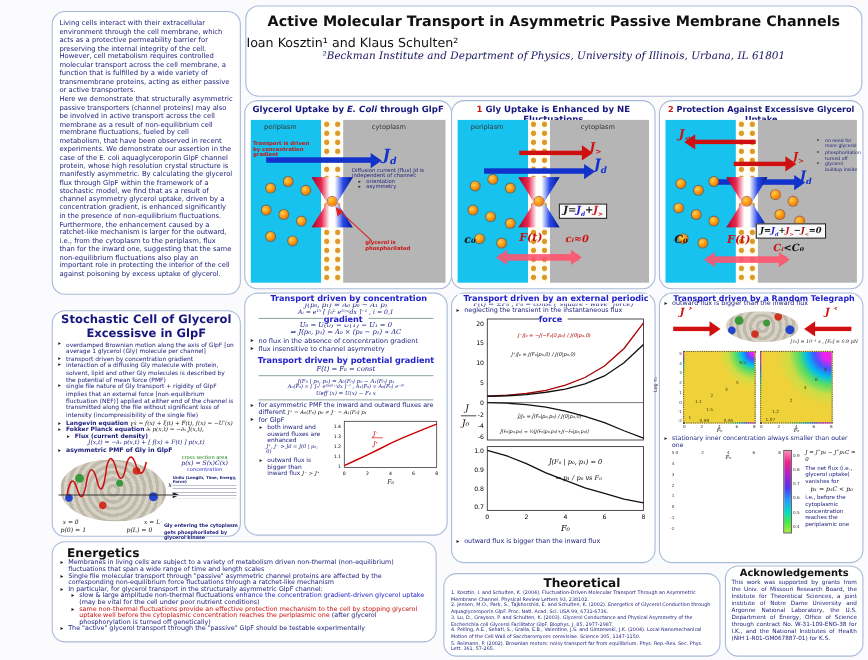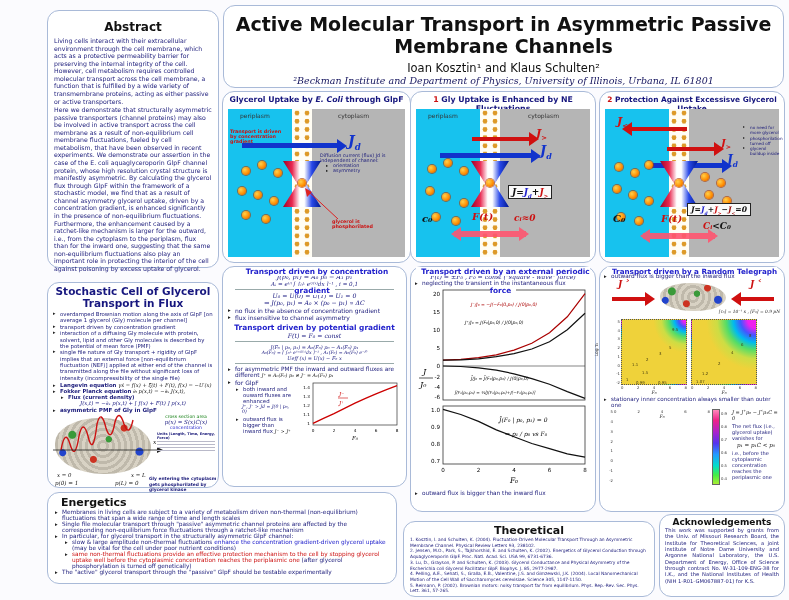--- a/index.html
+++ b/index.html
@@ -75,35 +75,34 @@
       radial-gradient(circle at 8% 62%,#2244cc 3px,rgba(0,0,0,0) 4px),
       repeating-radial-gradient(circle at 50% 50%,#d8d2c4 0 3px,#bfb9ab 3px 6px);}
   .tinytxt{font-size:4.2px;line-height:1.25;}
   .unitbars{height:12px;background:repeating-linear-gradient(180deg,#b9b9c9 0 1px,rgba(0,0,0,0) 1px 3px);margin-top:1px;}
   sub{line-height:0;}
 </style>
 </head>
 <body>
 
 <div class="panel" style="left:223px;top:5px;width:561px;height:83px;">
-  <div style="font-size:19px;font-weight:bold;text-align:center;margin-top:7px;">Active Molecular Transport in Asymmetric Passive Membrane Channels</div>
-  <div style="font-size:11.5px;text-align:center;margin-top:4px;">Ioan Kosztin¹ and Klaus Schulten²</div>
+  <div style="font-size:13px;font-weight:bold;text-align:center;margin-top:7px;">Active Molecular Transport in Asymmetric Passive Membrane Channels</div>
+  <div style="font-size:11.5px;text-align:left;margin-top:4px;">Ioan Kosztin¹ and Klaus Schulten²</div>
   <div class="eqk" style="font-size:9.5px;text-align:center;color:#15155e;">²Beckman Institute and Department of Physics, University of Illinois, Urbana, IL 61801</div>
 </div>
 
 <div class="panel" style="left:47px;top:10px;width:172px;height:258px;padding:5px 6px;">
-  <div class="sect-h" style="position:static;text-align:center;"><span style="font-size:12px;">Abstract</span></div>
   <div class="navy" style="font-size:6.2px;line-height:1.22;margin-top:2px;">Living cells interact with their extracellular environment through the cell membrane, which acts as a protective permeability barrier for preserving the internal integrity of the cell. However, cell metabolism requires controlled molecular transport across the cell membrane, a function that is fulfilled by a wide variety of transmembrane proteins, acting as either passive or active transporters.</div>
   <div class="navy" style="font-size:6.2px;line-height:1.22;margin-top:1px;">Here we demonstrate that structurally asymmetric passive transporters (channel proteins) may also be involved in active transport across the cell membrane as a result of non-equilibrium cell membrane fluctuations, fueled by cell metabolism, that have been observed in recent experiments. We demonstrate our assertion in the case of the E. coli aquaglyceroporin GlpF channel protein, whose high resolution crystal structure is manifestly asymmetric. By calculating the glycerol flux through GlpF within the framework of a stochastic model, we find that as a result of channel asymmetry glycerol uptake, driven by a concentration gradient, is enhanced significantly in the presence of non-equilibrium fluctuations. Furthermore, the enhancement caused by a ratchet-like mechanism is larger for the outward, i.e., from the cytoplasm to the periplasm, flux than for the inward one, suggesting that the same non-equilibrium fluctuations also play an important role in protecting the interior of the cell against poisoning by excess uptake of glycerol.</div>
 </div>
 
 <div class="panel" style="left:47px;top:282px;width:172px;height:206px;padding:3px 5px;">
   <div style="text-align:center;font-weight:bold;font-size:10.5px;color:#16167e;line-height:1.1;">
     <div>Stochastic Cell of Glycerol</div>
-    <div>Transport in Flux</div>
+    <div>Excessisve in GlpF</div>
   </div>
   <div style="font-size:5.4px;line-height:1.18;margin-top:2px;">
       <div class="bullet">overdamped Brownian motion along the axis of GlpF [on average 1 glycerol (Gly) molecule per channel]</div>
       <div class="bullet">transport driven by concentration gradient</div>
       <div class="bullet">interaction of a diffusing Gly molecule with protein, solvent, lipid and other Gly molecules is described by the potential of mean force (PMF)</div>
       <div class="bullet">single file nature of Gly transport + rigidity of GlpF implies that an external force [non-equilibrium fluctuation (NEF)] applied at either end of the channel is transmitted along the file without significant loss of intensity (incompressibility of the single file)</div>
     </div>
   <div style="font-size:5.4px;margin-top:1px;">
     <span class="bullet" style="font-weight:bold;color:#1b1b7a;">Langevin equation</span>
     <span class="eqk" style="font-size:5.2px;">γẋ = f(x) + ξ(t) + F(t),  f(x) = −U′(x)</span>

